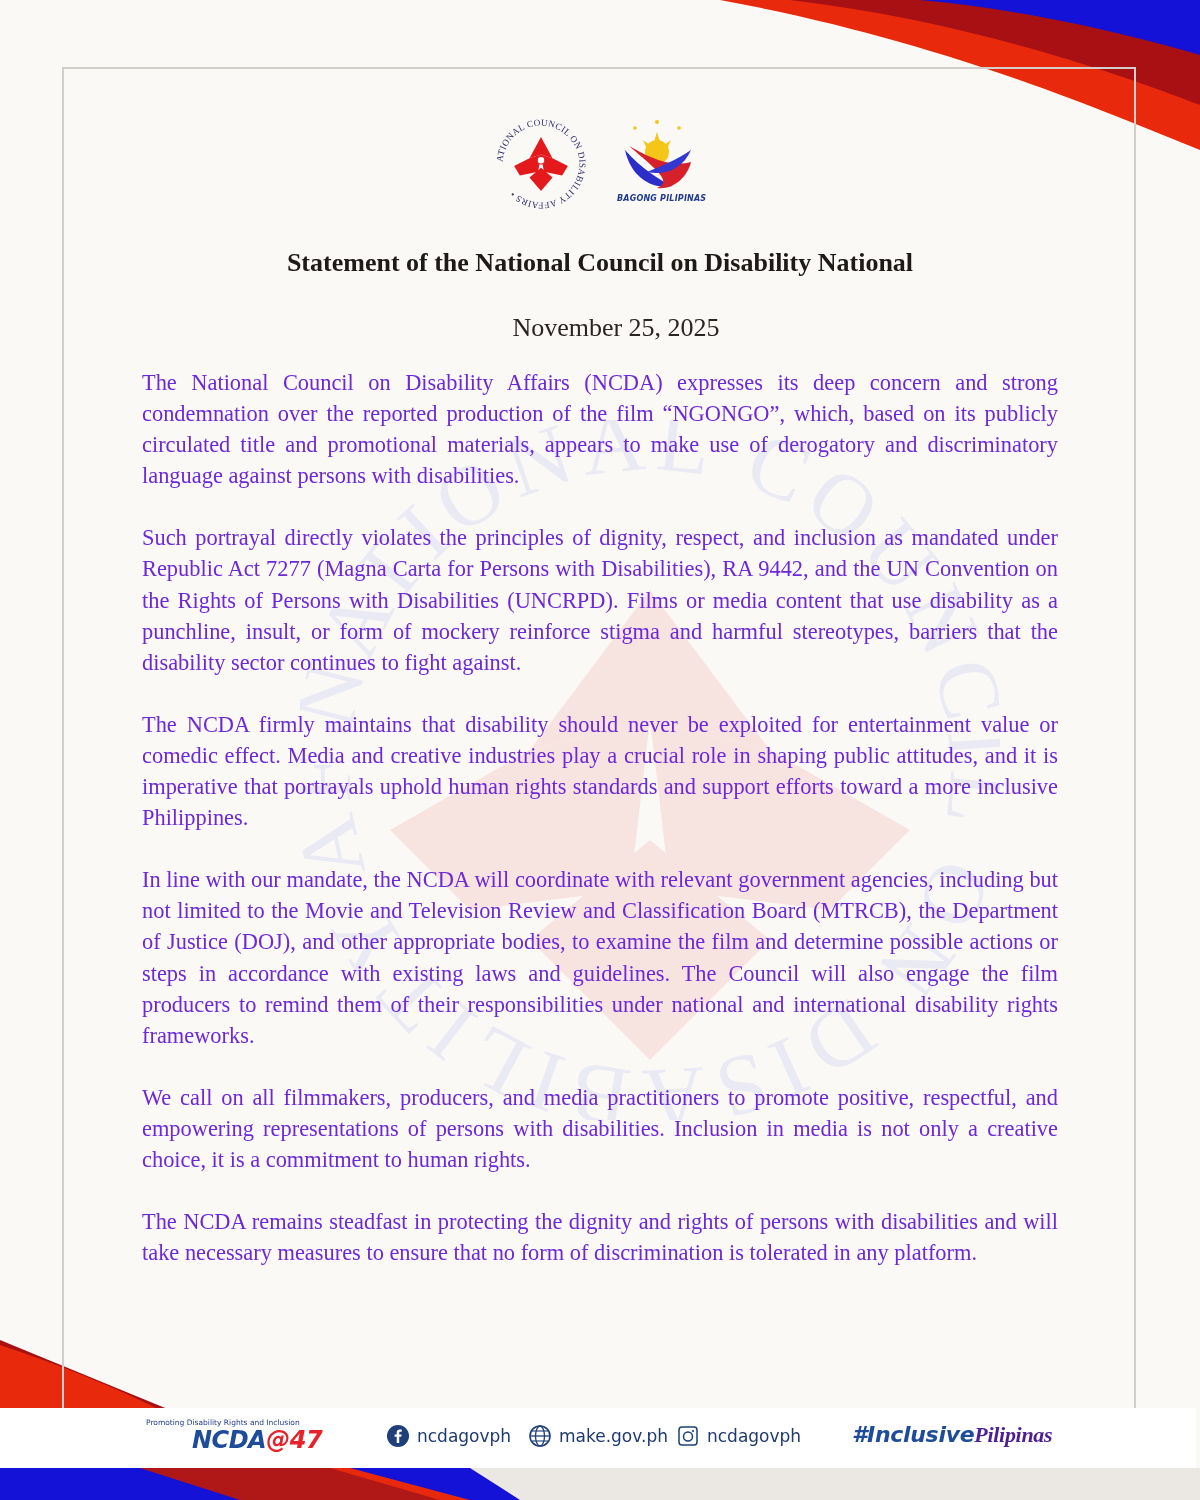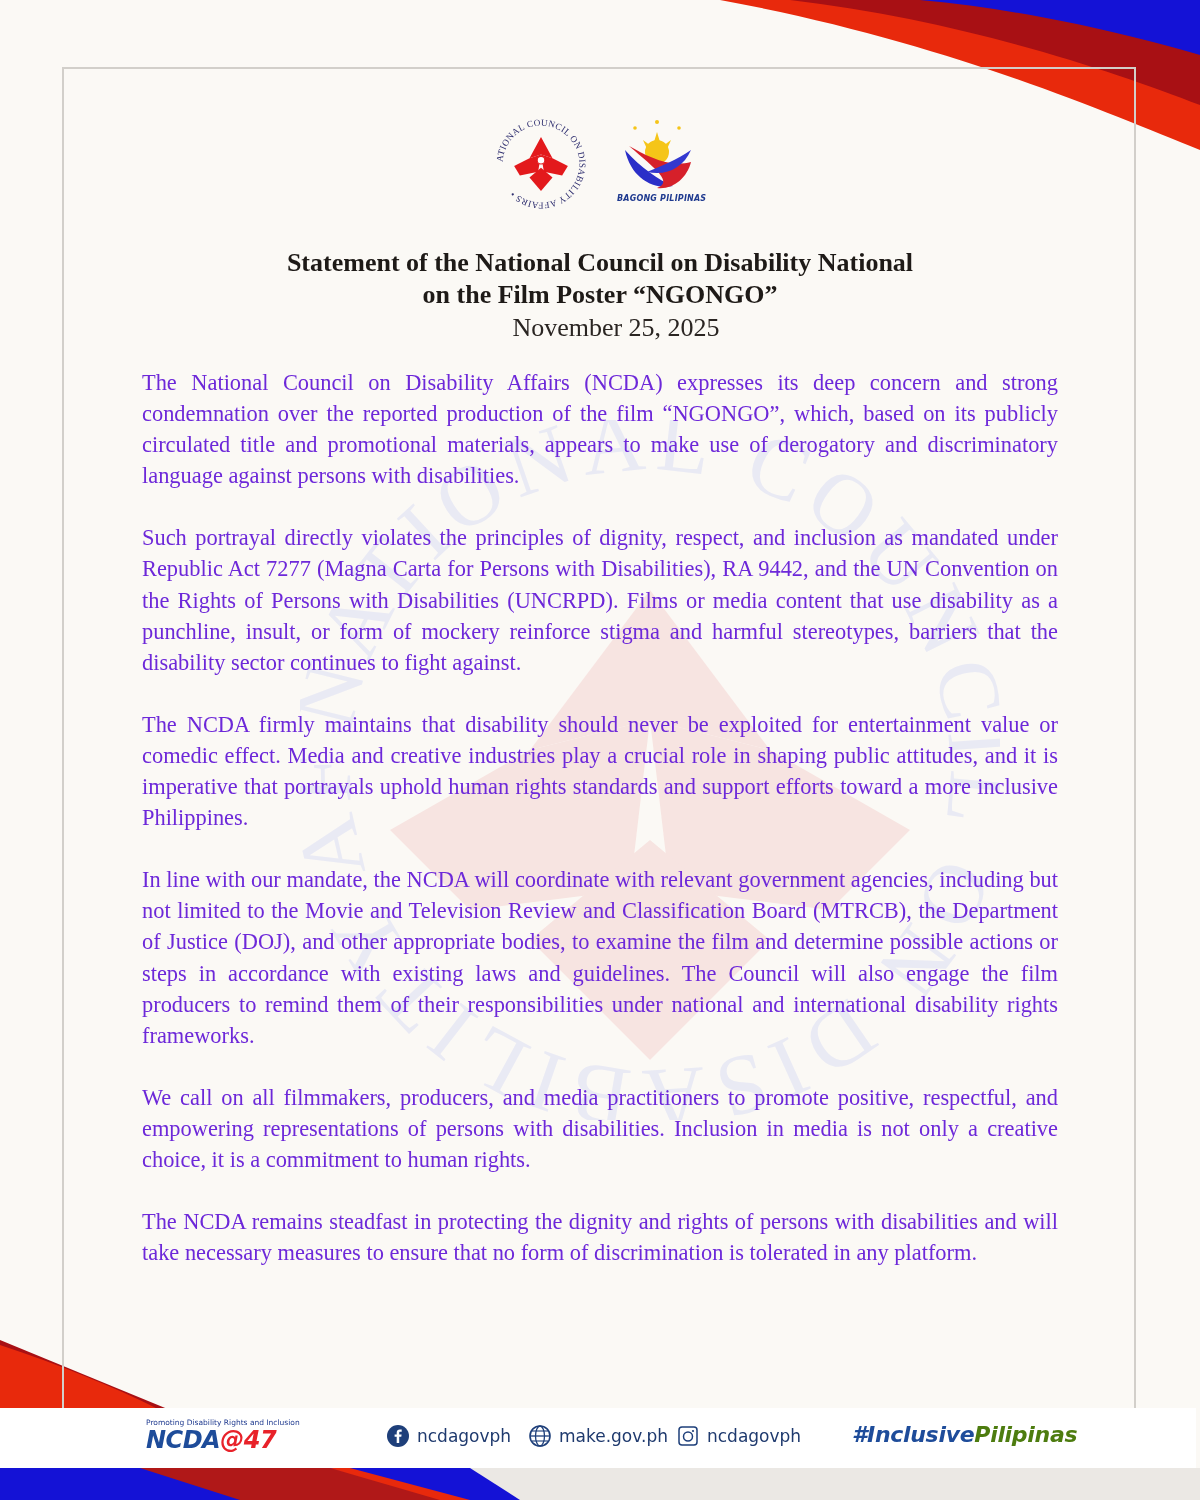--- a/index.html
+++ b/index.html
@@ -74,34 +74,34 @@
 
     .footer {
       position: absolute; left: 0; top: 1408px; width: 1196px; height: 60px;
       background: #ffffff; z-index: 4;
       font-family: "DejaVu Sans", "Liberation Sans", sans-serif;
     }
     .brand { position: absolute; left: 146px; top: 10px; }
     .brand-tag { font-size: 7.5px; color: #1f3a8f; letter-spacing: 0; }
     .brand-name {
       font-size: 24px; font-weight: bold; font-style: italic; line-height: 26px;
-      color: #1e4c9a; letter-spacing: -0.5px;
+      color: #1e4c9a; letter-spacing: -0.5px; margin-left: 46px;
     }
     .brand-name .accent { color: #e8222a; }
     .social {
       position: absolute; top: 16px; display: flex; align-items: center; gap: 7px;
       font-size: 17px; color: #1f3a6e; text-align: right;
     }
     .social svg { width: 24px; height: 24px; }
     .hashtag {
       position: absolute; left: 852px; top: 14px;
       font-size: 22px; font-weight: bold; font-style: italic; letter-spacing: -0.3px;
       color: #1e4c9a;
     }
-    .hashtag .accent { color: #4d7c0f; }
+    .hashtag .accent { color: #4c1d95; font-family: Liberation Serif, serif; }
   </style>
 </head>
 <body>
 
 <svg class="watermark" viewBox="0 0 700 700">
   <defs>
     <path id="wmCircle" d="M350,350 m-300,0 a300,300 0 1,1 600,0 a300,300 0 1,1 -600,0"></path>
   </defs>
   <g fill="#f7e2df">
     <polygon points="350,170 470,330 350,300 230,330"></polygon>
@@ -163,21 +163,20 @@
         <path d="M8,34 C14,62 36,74 56,70 C42,64 24,52 8,34 Z" fill="#2b2fc8"></path>
         <path d="M12,30 C30,40 52,52 74,46 C70,62 56,74 40,72 C56,66 40,54 12,30 Z" fill="#d6202a"></path>
         <path d="M74,34 C66,52 50,60 30,56 C44,50 60,44 74,34 Z" fill="#3338d0"></path>
       </svg>
       <span class="bp-label">BAGONG PILIPINAS</span>
     </div>
   </div>
 
   <div class="title">
     <div>Statement of the National Council on Disability National</div>
-    <div>on the Film Poster “NGONGO”</div>
   </div>
   <div class="date">November 25, 2025</div>
 
   <div class="body">
     <p>The National Council on Disability Affairs (NCDA) expresses its deep concern and strong condemnation over the reported production of the film “NGONGO”, which, based on its publicly circulated title and promotional materials, appears to make use of derogatory and discriminatory language against persons with disabilities.</p>
     <p>Such portrayal directly violates the principles of dignity, respect, and inclusion as mandated under Republic Act 7277 (Magna Carta for Persons with Disabilities), RA 9442, and the UN Convention on the Rights of Persons with Disabilities (UNCRPD). Films or media content that use disability as a punchline, insult, or form of mockery reinforce stigma and harmful stereotypes, barriers that the disability sector continues to fight against.</p>
     <p>The NCDA firmly maintains that disability should never be exploited for entertainment value or comedic effect. Media and creative industries play a crucial role in shaping public attitudes, and it is imperative that portrayals uphold human rights standards and support efforts toward a more inclusive Philippines.</p>
     <p>In line with our mandate, the NCDA will coordinate with relevant government agencies, including but not limited to the Movie and Television Review and Classification Board (MTRCB), the Department of Justice (DOJ), and other appropriate bodies, to examine the film and determine possible actions or steps in accordance with existing laws and guidelines. The Council will also engage the film producers to remind them of their responsibilities under national and international disability rights frameworks.</p>
     <p>We call on all filmmakers, producers, and media practitioners to promote positive, respectful, and empowering representations of persons with disabilities. Inclusion in media is not only a creative choice, it is a commitment to human rights.</p>
     <p class="tight">The NCDA remains steadfast in protecting the dignity and rights of persons with disabilities and will take necessary measures to ensure that no form of discrimination is tolerated in any platform.</p>

